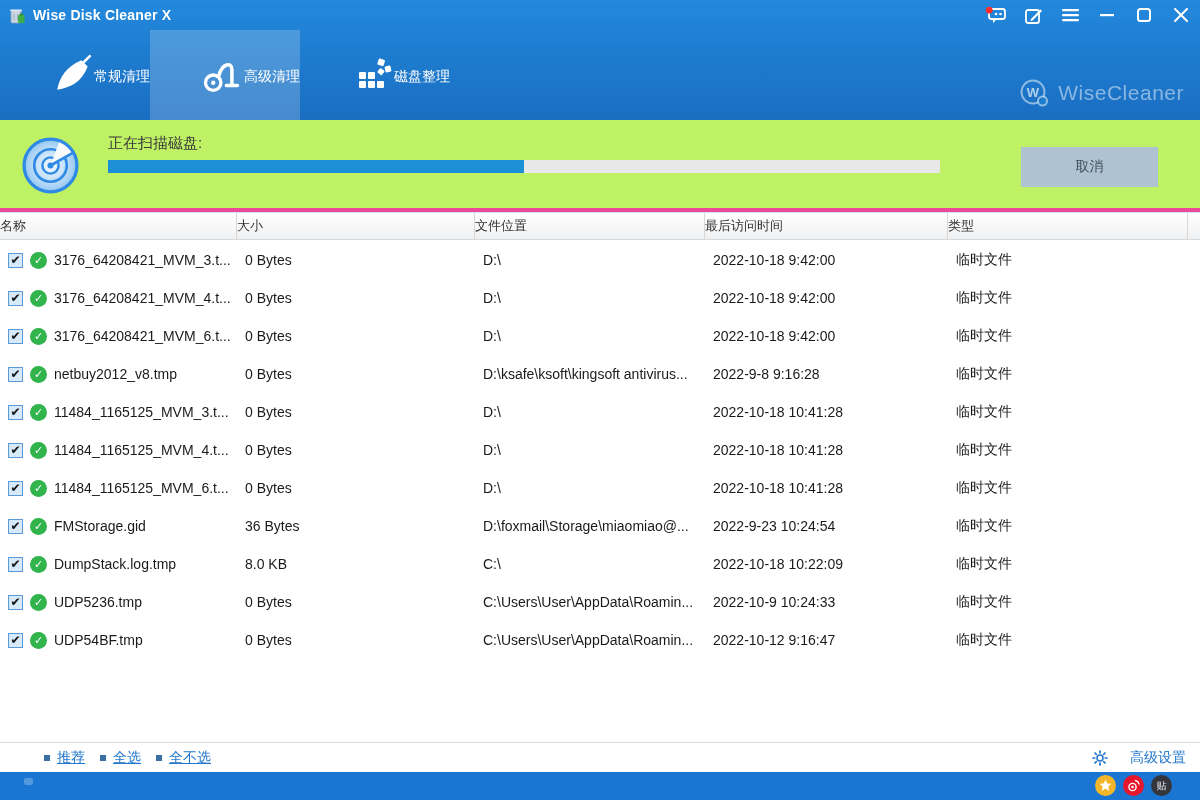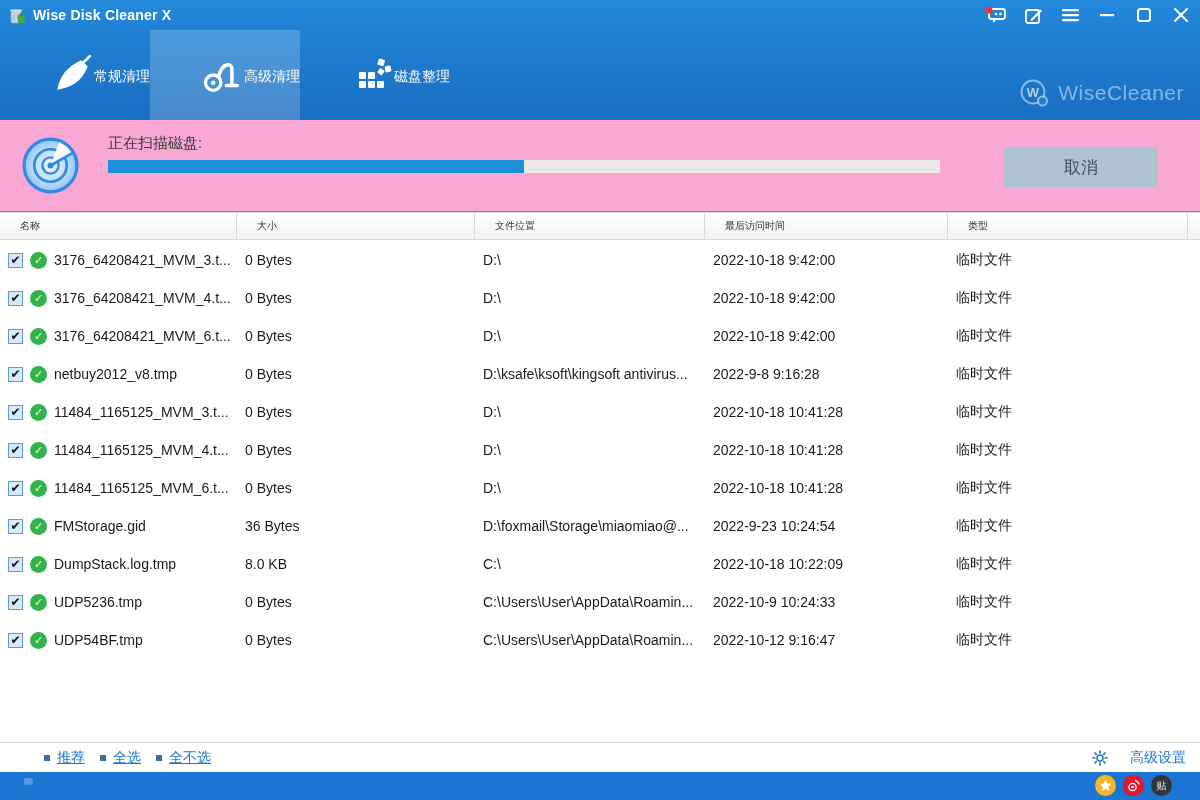--- a/index.html
+++ b/index.html
@@ -20,36 +20,36 @@
          padding-bottom:0; cursor:pointer; }
   .tab.active { background:rgba(255,255,255,0.20); }
   .tab .t-icon { height:46px; display:flex; align-items:center; justify-content:center; }
   .tab .t-label { color:#fff; font-size:14px; margin-top:4px; }
 
   .brand { position:absolute; right:16px; top:78px; display:flex; align-items:center; gap:9px; }
   .brand-mark { position:relative; width:30px; height:30px; }
   .brand-text { color:rgba(255,255,255,0.48); font-size:21px; letter-spacing:.5px; }
 
   
-  .scan { position:absolute; top:120px; left:0; width:1200px; height:92px; background:#f9a8d4;
-          border-bottom:1px solid #ec4899; }
+  .scan { position:absolute; top:120px; left:0; width:1200px; height:92px; background:#bef264;
+          border-bottom:4px solid #ec4899; }
   .radar { position:absolute; left:20px; top:15px; }
   .scan-label { position:absolute; left:108px; top:14px; font-size:15px; color:#3a3a3a; }
   .pbar { position:absolute; left:108px; top:40px; width:832px; height:13px; background:#e8e8e8; }
   .pbar-fill { height:100%; background:#1c90d6; }
-  .cancel-btn { position:absolute; right:42px; top:27px; width:154px; height:40px; background:#afc2d2;
-                border:none; font-size:17px; color:#3f4d58; font-family:inherit; cursor:pointer;
+  .cancel-btn { position:absolute; right:42px; top:27px; width:137px; height:40px; background:#afc2d2;
+                border:none; font-size:14px; color:#3f4d58; font-family:inherit; cursor:pointer;
                 display:flex; align-items:center; justify-content:center; }
 
   
   .grid-cols { display:grid; grid-template-columns:237px 238px 230px 243px 240px 1fr; }
   .thead { position:absolute; top:212px; left:0; width:1200px; height:28px;
            background:linear-gradient(180deg,#ffffff,#f0f1f3); border-top:1px solid #cfe0f0;
            border-bottom:1px solid #d9d9d9; }
-  .th { font-size:10px; color:#333; line-height:26px; padding-left:20px; border-right:1px solid #d8d8d8; }
+  .th { font-size:13px; color:#333; line-height:26px; padding-left:0; border-right:1px solid #d8d8d8; }
   .tbody { position:absolute; top:241px; left:0; width:1200px; height:501px; background:#fff; overflow:hidden; }
   .row { height:38px; align-items:center; cursor:default; }
   .cell { font-size:14px; color:#1a1a1a; padding-left:8px; white-space:nowrap; overflow:hidden; }
   .name-cell { display:flex; align-items:center; gap:7px; }
   .cb { width:15px; height:15px; background:#d6eafc; border:1px solid #5a9ad9; color:#111;
         font-size:12px; line-height:13px; text-align:center; flex:0 0 auto; cursor:pointer; }
   .gcheck { width:17px; height:17px; border-radius:50%; background:#31b44b; color:#fff; font-size:11px;
             font-weight:bold; line-height:17px; text-align:center; flex:0 0 auto; }
   .fname { overflow:hidden; text-overflow:clip; }
 

